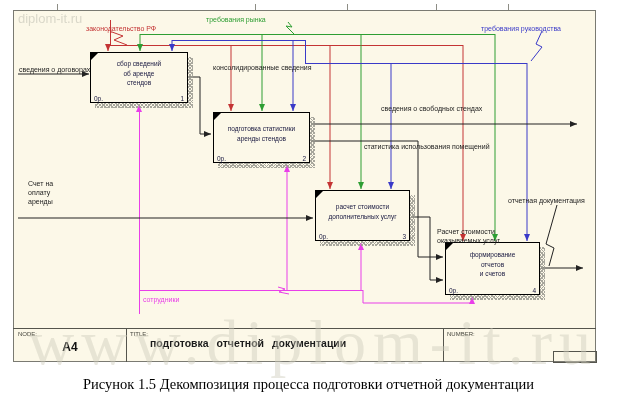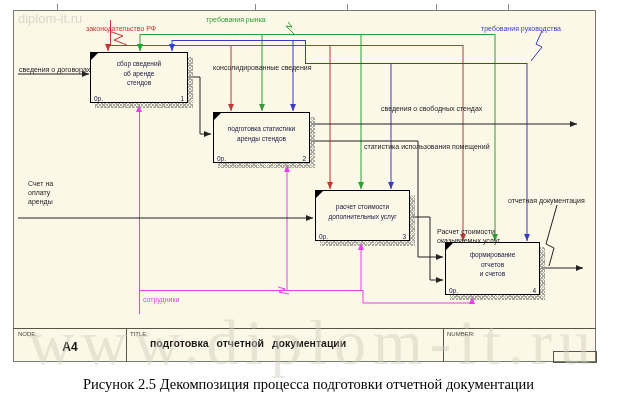--- a/index.html
+++ b/index.html
@@ -195,15 +195,15 @@
   <div class="bar-lbl" style="left:18px;top:331px">NODE:</div>
   <div class="node-val" style="left:40px;top:340px;width:60px;text-align:center">A4</div>
   <div class="bar-lbl" style="left:130px;top:331px">TITLE:</div>
   <div class="bar-title" style="left:150px;top:337px;width:290px">подготовка отчетной документации</div>
   <div class="bar-lbl" style="left:447px;top:331px">NUMBER:</div>
   <div class="num-field" style="left:553px;top:351px;width:42px;height:10px"></div>
 
   <div class="wm-small">diplom-it.ru</div>
   <div class="wm-big">www.diplom-it.ru</div>
 
-  <div class="caption">Рисунок 2.5 Декомпозиция процесса подготовки отчетной документации</div>
+  <div class="caption">Рисунок 1.5 Декомпозиция процесса подготовки отчетной документации</div>
 
 </div>
 
 </body></html>

